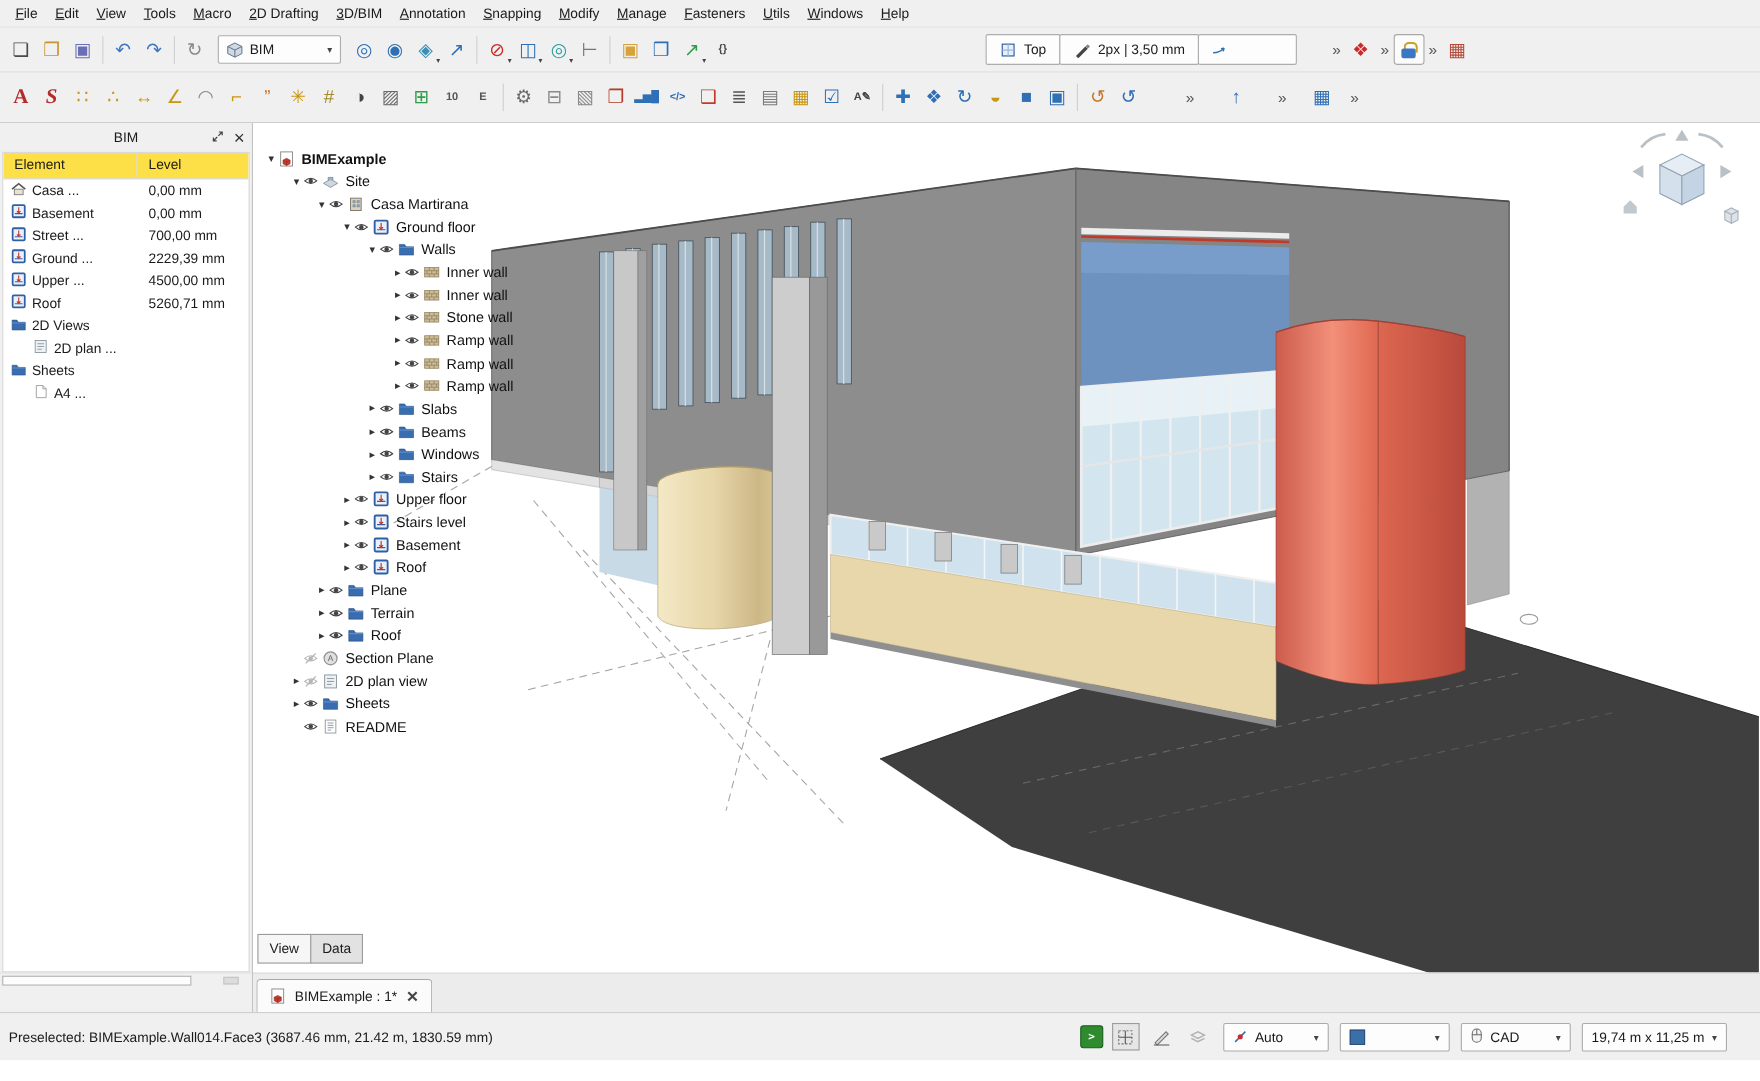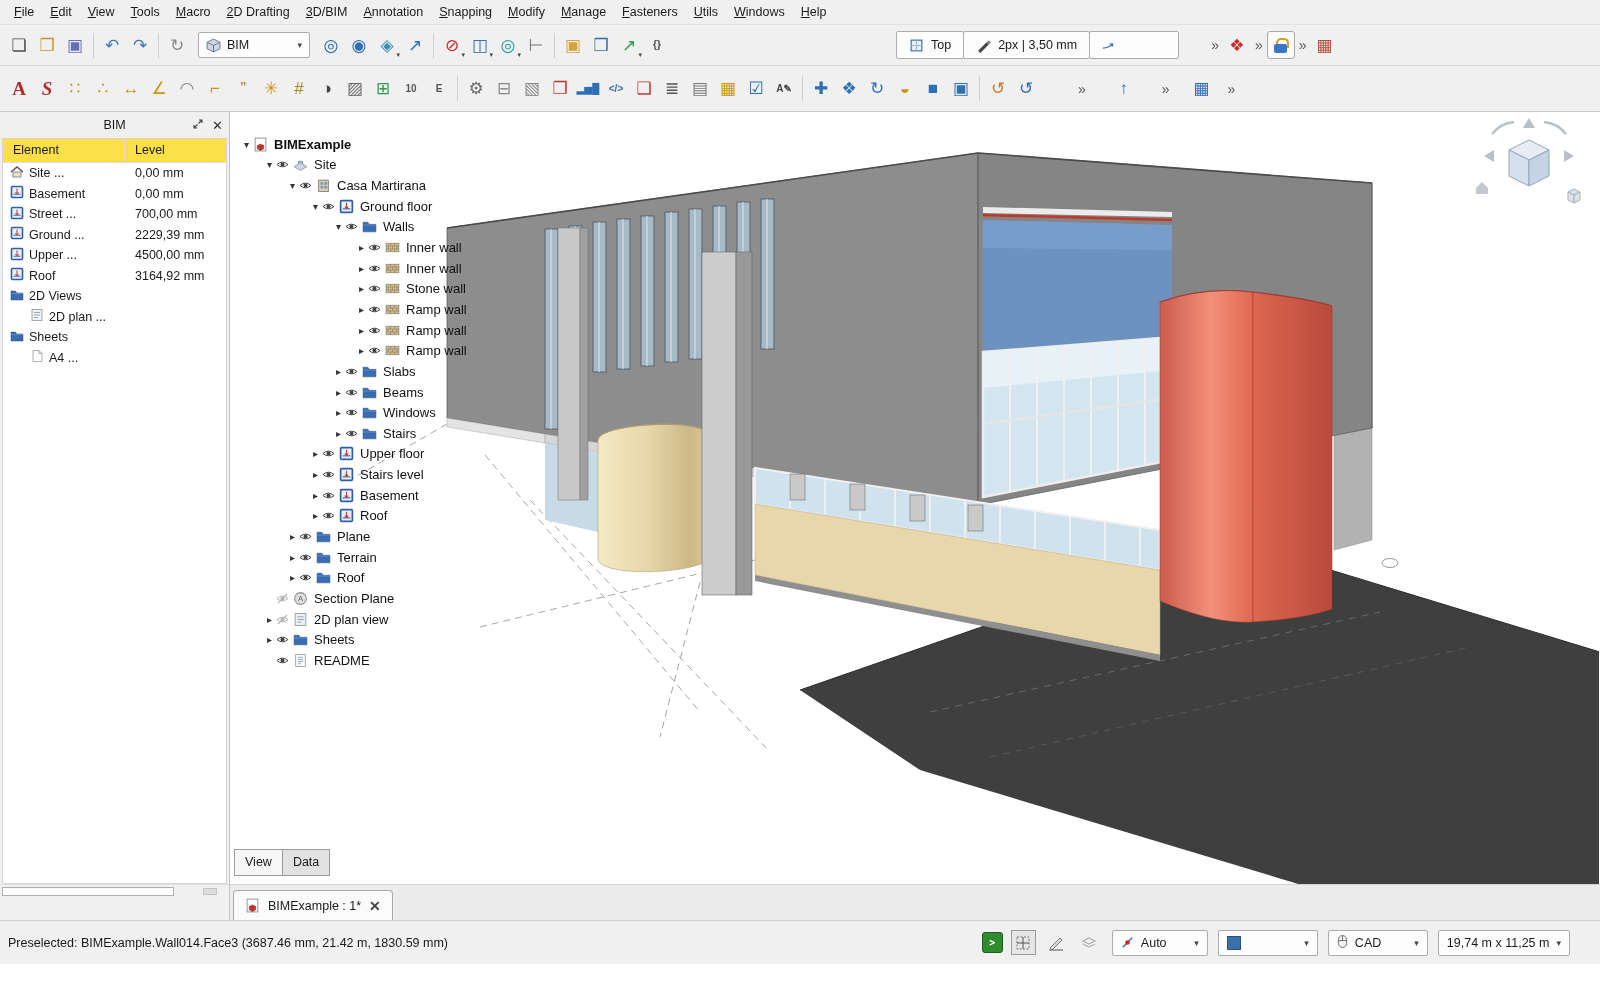--- a/index.html
+++ b/index.html
@@ -375,21 +375,21 @@
           <span>Element</span>
           <span>Level</span>
         </div>
         <div id="panel-rows">
             <div class="prow">
               <div class="pl">
                 <span><svg viewBox="0 0 14 14">
                     <path d="M1,7 L7,2 L13,7" fill="none" stroke="#555" stroke-width="1.5"></path>
                     <rect x="3" y="7" width="8" height="5" fill="#e8e2d0" stroke="#777" stroke-width="0.8"></rect>
                   </svg></span>
-                <span>Site ...</span>
+                <span>Casa ...</span>
               </div>
               <div class="plevel">0,00 mm</div>
             </div>
             <div class="prow">
               <div class="pl">
                 <span><svg viewBox="0 0 14 14">
                     <rect x="1.5" y="1.5" width="11" height="11" rx="1" fill="#eaf1fa" stroke="#2f5fa5" stroke-width="1.6"></rect>
                     <path d="M3.5,9.2 H10.5" stroke="#2f5fa5" stroke-width="1"></path>
                     <path d="M7,3.5 V8.5 M5.4,7 L7,8.8 L8.6,7" stroke="#c0392b" stroke-width="1" fill="none"></path>
                   </svg></span>
@@ -432,21 +432,21 @@
             </div>
             <div class="prow">
               <div class="pl">
                 <span><svg viewBox="0 0 14 14">
                     <rect x="1.5" y="1.5" width="11" height="11" rx="1" fill="#eaf1fa" stroke="#2f5fa5" stroke-width="1.6"></rect>
                     <path d="M3.5,9.2 H10.5" stroke="#2f5fa5" stroke-width="1"></path>
                     <path d="M7,3.5 V8.5 M5.4,7 L7,8.8 L8.6,7" stroke="#c0392b" stroke-width="1" fill="none"></path>
                   </svg></span>
                 <span>Roof</span>
               </div>
-              <div class="plevel">3164,92 mm</div>
+              <div class="plevel">5260,71 mm</div>
             </div>
             <div class="prow">
               <div class="pl">
                 <span><svg viewBox="0 0 14 14">
                     <path d="M1,4.2 L1,12 L13,12 L13,5 L6.8,5 L5.4,3 L1,3 Z" fill="#3a6cb0" stroke="#26507f" stroke-width="0.5"></path>
                     <path d="M1,5.6 L13,5.6" stroke="#5d8cc9" stroke-width="1"></path>
                   </svg></span>
                 <span>2D Views</span>
               </div>
               <div class="plevel"></div>

